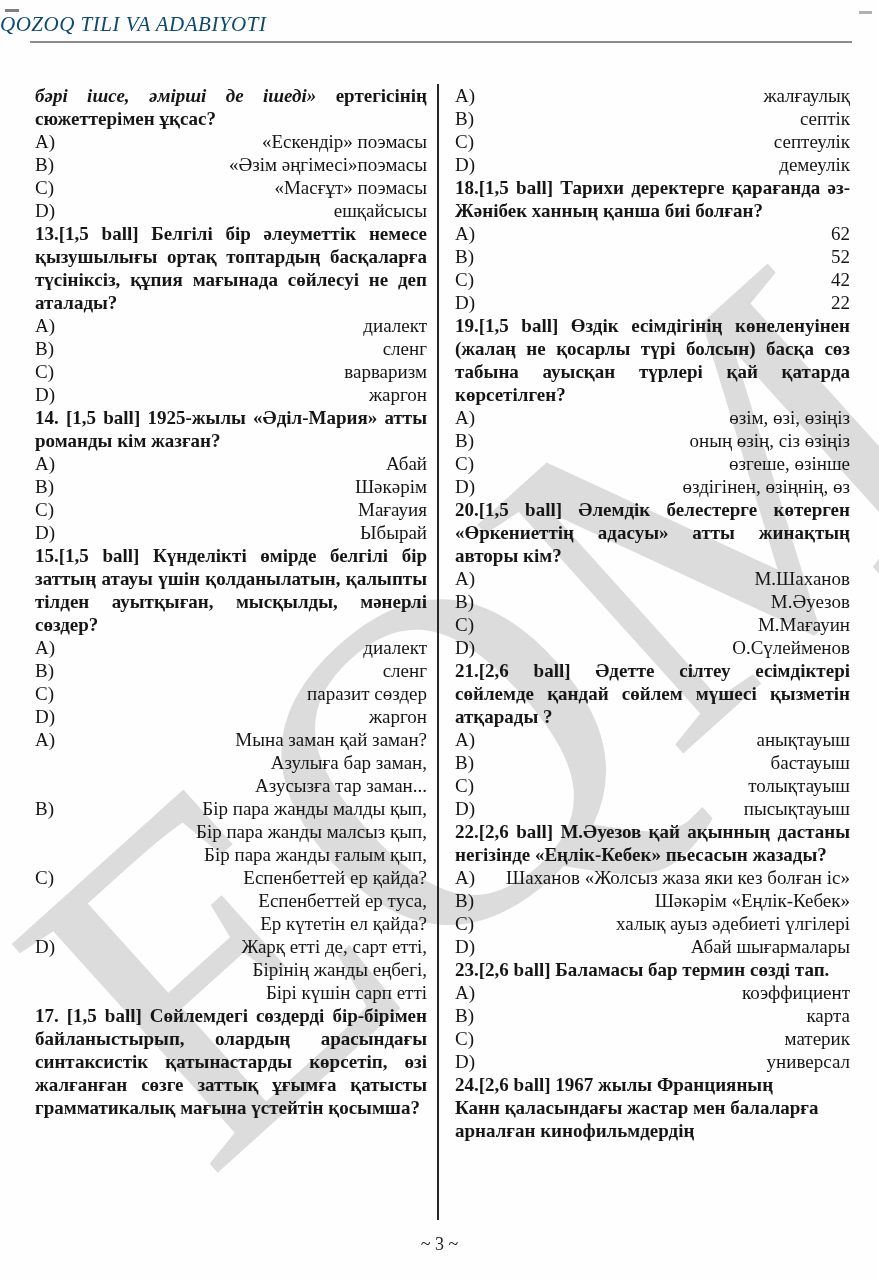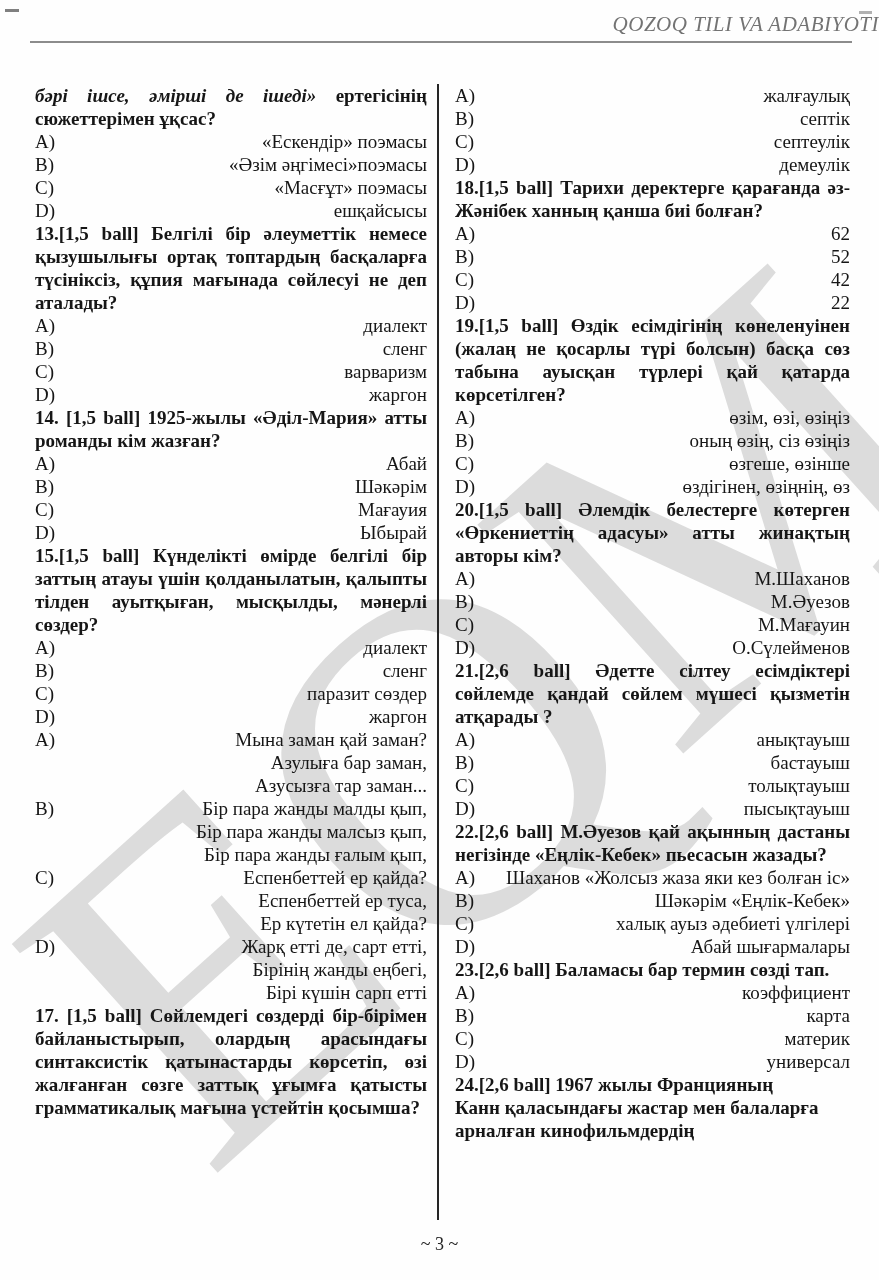--- a/index.html
+++ b/index.html
@@ -25,25 +25,25 @@
     transform:rotate(-42deg);
     transform-origin:50% 50%;
     z-index:0;
     user-select:none;
     pointer-events:none;
     white-space:nowrap;
   }
   
   .hdr-title{
     position:absolute;top:12px;left:0;right:0;
-    text-align:right;
+    text-align:left;
     font-style:italic;
     font-size:21px;
     letter-spacing:.5px;
-    color:#737373;
+    color:#0c4a6e;
     z-index:2;
   }
   .hdr-rule{
     position:absolute;top:41px;left:30px;width:822px;height:0;
     border-top:2px solid #8c8c8c;
     z-index:2;
   }
   .corner-dash{position:absolute;height:3px;background:#555;opacity:.75;z-index:2;}
   .corner-dash.l{left:5px;top:9px;width:14px;}
   .corner-dash.r{right:7px;top:11px;width:13px;opacity:.45;}

